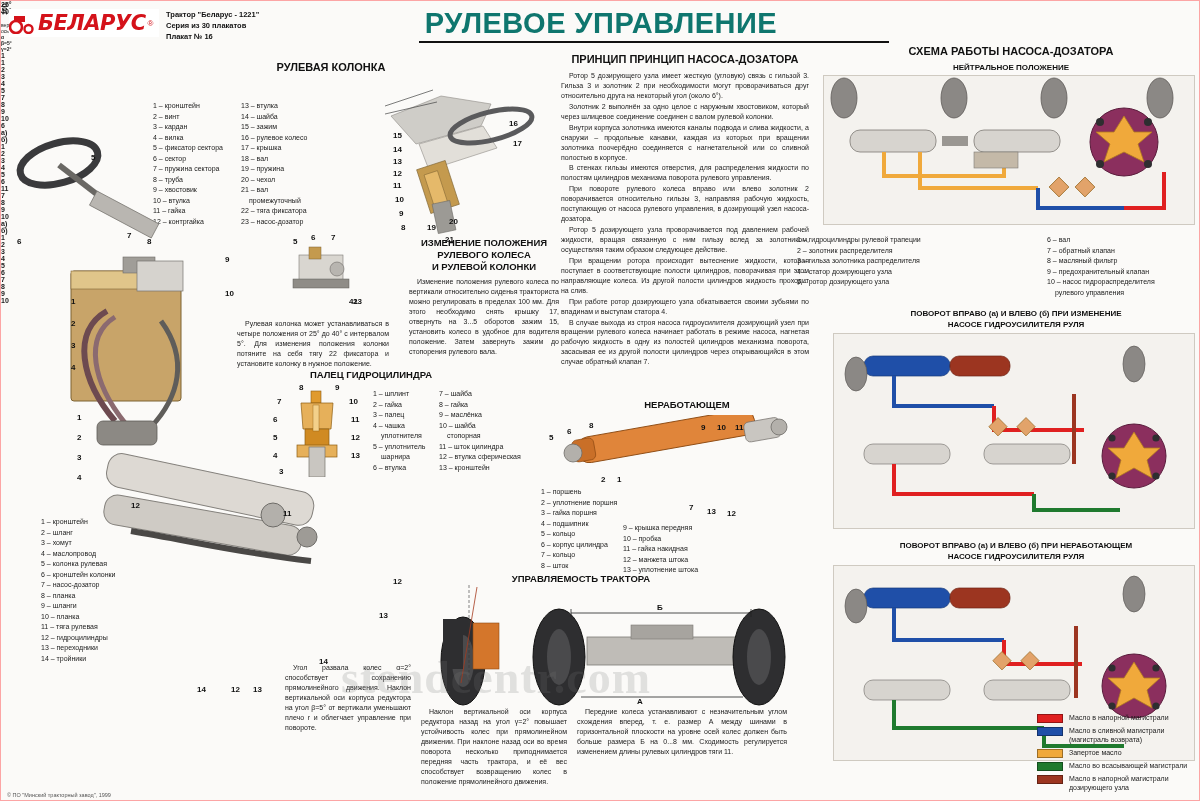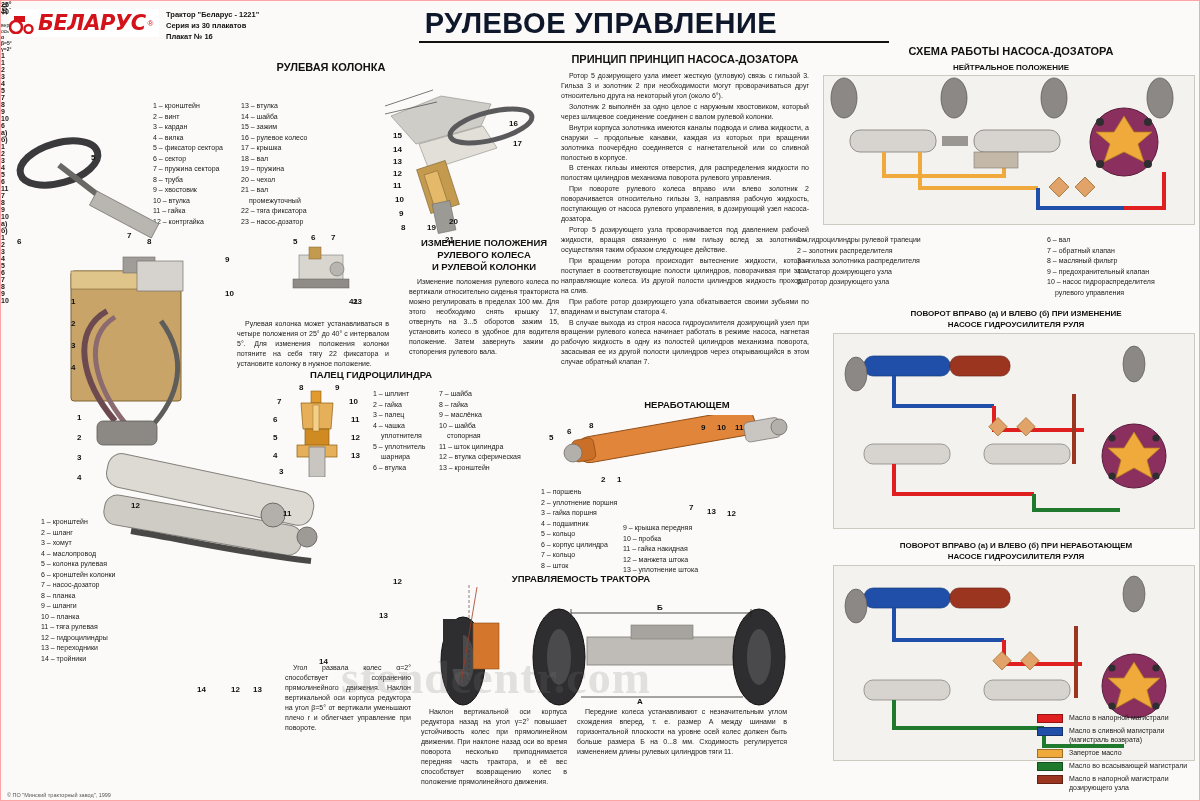--- a/index.html
+++ b/index.html
@@ -34,21 +34,21 @@
     font-family:"DejaVu Sans", sans-serif;
   }
   .brand-reg { font-size:8px; color:#d4121a; vertical-align:top; margin-left:2px;}
   .tractor-info {
     position:absolute; left:165px; top:9px;
     font-size:7.5px; font-weight:bold; line-height:1.45; color:#111;
   }
   .main-title {
     position:absolute; left:0; top:6px; width:1200px;
     text-align:center; font-size:29px; font-weight:bold;
-    letter-spacing:0.5px; color:#0f172a;
+    letter-spacing:0.5px; color:#0f766e;
     font-family:"Liberation Sans", sans-serif;
   }
   .title-rule {
     position:absolute; left:418px; top:40px; width:470px; height:2px; background:#111;
   }
 
   
   .sec-h {
     position:absolute; font-weight:bold; text-align:center; color:#111;
     line-height:1.2;

